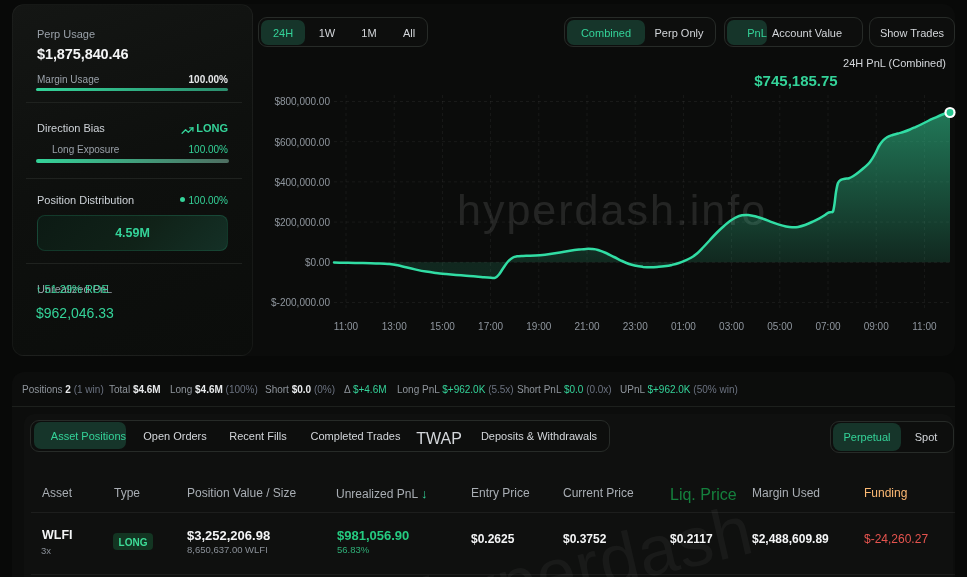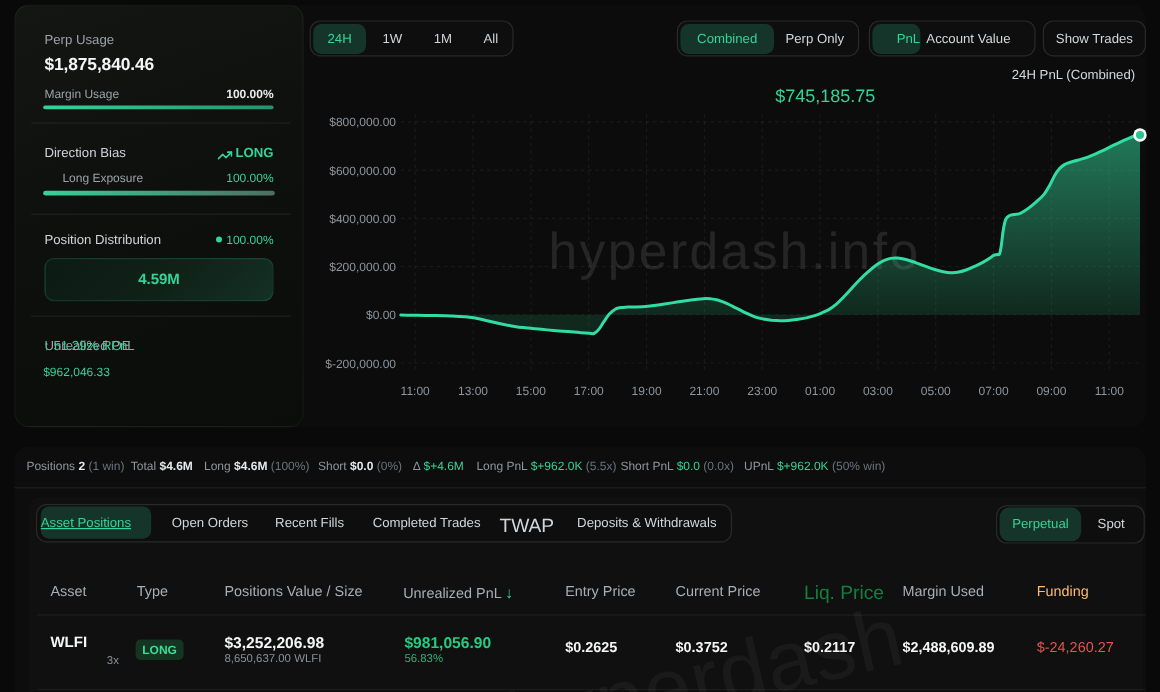--- a/index.html
+++ b/index.html
@@ -71,21 +71,21 @@
 <text x="876.2" y="329.5" text-anchor="middle">09:00</text>
 <text x="924.4" y="329.5" text-anchor="middle">11:00</text>
 </g>
 <path d="M334,262.5 C336.3,262.6 343.3,262.7 348,262.8 C352.7,262.9 357.3,262.9 362,263 C366.7,263.1 371.7,263.2 376,263.4 C380.3,263.6 384.7,263.7 388,264 C391.3,264.3 393.0,264.4 396,265 C399.0,265.6 402.7,266.5 406,267.3 C409.3,268.1 412.7,268.9 416,269.6 C419.3,270.3 422.7,271.0 426,271.6 C429.3,272.2 432.7,272.6 436,273 C439.3,273.4 442.7,273.7 446,274 C449.3,274.3 452.7,274.6 456,274.9 C459.3,275.2 462.7,275.5 466,275.8 C469.3,276.1 473.0,276.3 476,276.5 C479.0,276.7 481.5,277.0 484,277.2 C486.5,277.4 489.2,277.6 491,277.7 C492.8,277.8 493.7,278.4 495,277.9 C496.3,277.4 497.7,276.1 499,274.5 C500.3,272.9 501.5,270.7 503,268.5 C504.5,266.3 506.3,263.3 508,261.5 C509.7,259.7 511.5,258.4 513,257.5 C514.5,256.6 515.3,256.6 517,256.3 C518.7,256.0 520.8,256.0 523,255.9 C525.2,255.8 527.2,255.9 530,255.8 C532.8,255.7 536.7,255.5 540,255.2 C543.3,254.9 546.7,254.5 550,254 C553.3,253.5 556.7,252.9 560,252.4 C563.3,251.9 566.8,251.3 570,250.8 C573.2,250.3 576.3,249.9 579,249.6 C581.7,249.3 583.8,249.0 586,248.9 C588.2,248.8 590.0,248.8 592,249 C594.0,249.2 595.7,249.3 598,250 C600.3,250.7 603.3,251.8 606,253 C608.7,254.2 611.3,255.7 614,257 C616.7,258.3 619.5,259.8 622,261 C624.5,262.2 626.7,263.2 629,264 C631.3,264.8 633.7,265.3 636,265.8 C638.3,266.3 640.7,266.6 643,266.9 C645.3,267.1 647.7,267.3 650,267.3 C652.3,267.3 654.7,267.2 657,267 C659.3,266.8 661.5,266.7 664,266.3 C666.5,265.9 669.5,265.4 672,264.9 C674.5,264.3 676.8,263.7 679,263 C681.2,262.3 683.0,261.6 685,260.7 C687.0,259.8 689.0,259.0 691,257.8 C693.0,256.6 695.0,255.2 697,253.5 C699.0,251.8 700.8,249.8 703,247.5 C705.2,245.2 707.7,242.5 710,240 C712.3,237.5 714.7,234.8 717,232.5 C719.3,230.2 721.8,227.9 724,226 C726.2,224.1 728.0,222.4 730,221 C732.0,219.6 734.0,218.2 736,217.3 C738.0,216.4 740.0,215.7 742,215.3 C744.0,214.9 745.8,214.8 748,215 C750.2,215.2 752.5,215.7 755,216.3 C757.5,216.9 760.3,217.9 763,218.8 C765.7,219.7 768.3,220.8 771,221.8 C773.7,222.8 776.5,223.8 779,224.6 C781.5,225.4 783.8,226.0 786,226.4 C788.2,226.8 790.0,227.1 792,227.2 C794.0,227.3 795.8,227.3 798,226.9 C800.2,226.5 802.7,225.8 805,225 C807.3,224.2 809.7,223.1 812,222 C814.3,220.9 816.8,219.8 819,218.6 C821.2,217.4 823.5,216.0 825,215 C826.5,214.0 827.0,213.3 828,212.8 C829.0,212.3 830.2,212.3 831,212.1 C831.8,211.9 832.4,212.8 833,211.5 C833.6,210.2 834.0,207.2 834.5,204 C835.0,200.8 835.4,195.5 836,192 C836.6,188.5 837.2,185.0 838,183 C838.8,181.0 839.8,180.5 841,179.8 C842.2,179.1 843.7,179.1 845,178.8 C846.3,178.5 847.7,178.6 849,178.2 C850.3,177.8 851.5,177.1 853,176.2 C854.5,175.3 856.2,174.2 858,172.8 C859.8,171.4 862.0,169.6 864,167.8 C866.0,166.0 868.2,164.3 870,162 C871.8,159.7 873.5,156.7 875,154 C876.5,151.3 877.7,148.2 879,146 C880.3,143.8 881.7,142.0 883,140.5 C884.3,139.0 885.5,138.1 887,137.2 C888.5,136.3 890.2,135.8 892,135.2 C893.8,134.6 896.0,134.1 898,133.5 C900.0,132.9 902.0,132.5 904,131.8 C906.0,131.1 908.0,130.3 910,129.5 C912.0,128.7 914.0,127.7 916,126.8 C918.0,125.9 920.0,125.0 922,124 C924.0,123.0 926.0,122.0 928,121 C930.0,120.0 932.0,119.1 934,118.2 C936.0,117.3 938.2,116.3 940,115.5 C941.8,114.7 943.3,114.0 945,113.5 C946.7,113.0 949.2,112.7 950,112.5 L950,262.3 L334,262.3 Z" fill="url(#ag)"></path>
 <path d="M334,262.5 C336.3,262.6 343.3,262.7 348,262.8 C352.7,262.9 357.3,262.9 362,263 C366.7,263.1 371.7,263.2 376,263.4 C380.3,263.6 384.7,263.7 388,264 C391.3,264.3 393.0,264.4 396,265 C399.0,265.6 402.7,266.5 406,267.3 C409.3,268.1 412.7,268.9 416,269.6 C419.3,270.3 422.7,271.0 426,271.6 C429.3,272.2 432.7,272.6 436,273 C439.3,273.4 442.7,273.7 446,274 C449.3,274.3 452.7,274.6 456,274.9 C459.3,275.2 462.7,275.5 466,275.8 C469.3,276.1 473.0,276.3 476,276.5 C479.0,276.7 481.5,277.0 484,277.2 C486.5,277.4 489.2,277.6 491,277.7 C492.8,277.8 493.7,278.4 495,277.9 C496.3,277.4 497.7,276.1 499,274.5 C500.3,272.9 501.5,270.7 503,268.5 C504.5,266.3 506.3,263.3 508,261.5 C509.7,259.7 511.5,258.4 513,257.5 C514.5,256.6 515.3,256.6 517,256.3 C518.7,256.0 520.8,256.0 523,255.9 C525.2,255.8 527.2,255.9 530,255.8 C532.8,255.7 536.7,255.5 540,255.2 C543.3,254.9 546.7,254.5 550,254 C553.3,253.5 556.7,252.9 560,252.4 C563.3,251.9 566.8,251.3 570,250.8 C573.2,250.3 576.3,249.9 579,249.6 C581.7,249.3 583.8,249.0 586,248.9 C588.2,248.8 590.0,248.8 592,249 C594.0,249.2 595.7,249.3 598,250 C600.3,250.7 603.3,251.8 606,253 C608.7,254.2 611.3,255.7 614,257 C616.7,258.3 619.5,259.8 622,261 C624.5,262.2 626.7,263.2 629,264 C631.3,264.8 633.7,265.3 636,265.8 C638.3,266.3 640.7,266.6 643,266.9 C645.3,267.1 647.7,267.3 650,267.3 C652.3,267.3 654.7,267.2 657,267 C659.3,266.8 661.5,266.7 664,266.3 C666.5,265.9 669.5,265.4 672,264.9 C674.5,264.3 676.8,263.7 679,263 C681.2,262.3 683.0,261.6 685,260.7 C687.0,259.8 689.0,259.0 691,257.8 C693.0,256.6 695.0,255.2 697,253.5 C699.0,251.8 700.8,249.8 703,247.5 C705.2,245.2 707.7,242.5 710,240 C712.3,237.5 714.7,234.8 717,232.5 C719.3,230.2 721.8,227.9 724,226 C726.2,224.1 728.0,222.4 730,221 C732.0,219.6 734.0,218.2 736,217.3 C738.0,216.4 740.0,215.7 742,215.3 C744.0,214.9 745.8,214.8 748,215 C750.2,215.2 752.5,215.7 755,216.3 C757.5,216.9 760.3,217.9 763,218.8 C765.7,219.7 768.3,220.8 771,221.8 C773.7,222.8 776.5,223.8 779,224.6 C781.5,225.4 783.8,226.0 786,226.4 C788.2,226.8 790.0,227.1 792,227.2 C794.0,227.3 795.8,227.3 798,226.9 C800.2,226.5 802.7,225.8 805,225 C807.3,224.2 809.7,223.1 812,222 C814.3,220.9 816.8,219.8 819,218.6 C821.2,217.4 823.5,216.0 825,215 C826.5,214.0 827.0,213.3 828,212.8 C829.0,212.3 830.2,212.3 831,212.1 C831.8,211.9 832.4,212.8 833,211.5 C833.6,210.2 834.0,207.2 834.5,204 C835.0,200.8 835.4,195.5 836,192 C836.6,188.5 837.2,185.0 838,183 C838.8,181.0 839.8,180.5 841,179.8 C842.2,179.1 843.7,179.1 845,178.8 C846.3,178.5 847.7,178.6 849,178.2 C850.3,177.8 851.5,177.1 853,176.2 C854.5,175.3 856.2,174.2 858,172.8 C859.8,171.4 862.0,169.6 864,167.8 C866.0,166.0 868.2,164.3 870,162 C871.8,159.7 873.5,156.7 875,154 C876.5,151.3 877.7,148.2 879,146 C880.3,143.8 881.7,142.0 883,140.5 C884.3,139.0 885.5,138.1 887,137.2 C888.5,136.3 890.2,135.8 892,135.2 C893.8,134.6 896.0,134.1 898,133.5 C900.0,132.9 902.0,132.5 904,131.8 C906.0,131.1 908.0,130.3 910,129.5 C912.0,128.7 914.0,127.7 916,126.8 C918.0,125.9 920.0,125.0 922,124 C924.0,123.0 926.0,122.0 928,121 C930.0,120.0 932.0,119.1 934,118.2 C936.0,117.3 938.2,116.3 940,115.5 C941.8,114.7 943.3,114.0 945,113.5 C946.7,113.0 949.2,112.7 950,112.5" fill="none" stroke="#31dda4" stroke-width="2.5" stroke-linejoin="round" stroke-linecap="round"></path>
 <circle cx="950" cy="112.5" r="5.6" fill="#ffffff"></circle>
     <circle cx="950" cy="112.5" r="3.4" fill="#27c690"></circle>
 </svg>
 
 <div class="abs" style="left:646px;top:57px;width:300px;text-align:right;font-size:11px;color:#d4d7db;">24H PnL (Combined)</div>
-<div class="abs grn" style="left:646px;top:71.5px;width:300px;text-align:left;font-size:15px;font-weight:400;">$745,185.75</div>
+<div class="abs grn" style="left:646px;top:71.5px;width:300px;text-align:center;font-size:15px;font-weight:700;">$745,185.75</div>
 
 <div class="abs lbl" style="left:37px;top:28px;">Perp Usage</div>
 <div class="abs" style="left:37px;top:46px;font-size:14.5px;font-weight:bold;color:#f4f5f6;letter-spacing:-0.1px;">$1,875,840.46</div>
 <div class="abs sm" style="left:37px;top:74px;">Margin Usage</div>
 <div class="abs" style="left:36px;top:73.5px;width:192px;text-align:right;font-size:10px;font-weight:bold;color:#e7e9eb;">100.00%</div>
 <div class="abs" style="left:36px;top:88px;width:192px;height:3px;border-radius:2px;background:linear-gradient(90deg,#34d399,#2c8e6e);"></div>
 <div class="abs" style="left:26px;top:102px;width:216px;height:1px;background:#1f221f;"></div>
 
 <div class="abs lbl" style="left:37px;top:122px;color:#ced3d8;">Direction Bias</div>
 <div class="abs" style="left:181px;top:123px;"><svg width="13" height="13" viewBox="0 0 24 24">
@@ -101,21 +101,21 @@
 <div class="abs lbl" style="left:37px;top:194px;color:#ced3d8;">Position Distribution</div>
 <div class="abs" style="left:180px;top:197px;width:5px;height:5px;border-radius:50%;background:#34d399;"></div>
 <div class="abs grn" style="left:36px;top:195px;width:192px;text-align:right;font-size:10px;">100.00%</div>
 <div class="abs" style="left:37px;top:215px;width:191px;height:36px;border-radius:8px;border:1px solid rgba(52,211,153,0.16);
   background:linear-gradient(135deg,#0c1a14 0%,#102218 55%,#143026 100%);"></div>
 <div class="abs grn" style="left:37px;top:226px;width:191px;text-align:center;font-size:12.5px;font-weight:600;">4.59M</div>
 <div class="abs" style="left:26px;top:263px;width:216px;height:1px;background:#1f221f;"></div>
 
 <div class="abs lbl" style="left:37px;top:283px;">Unrealized PnL</div>
 <div class="abs grn" style="left:36px;top:282.5px;width:194px;font-size:11px;font-weight:400;">↑ 51.29% ROE</div>
-<div class="abs grn" style="left:36px;top:304.5px;font-size:10px;font-weight:500;text-align:right;">$962,046.33</div>
+<div class="abs grn" style="left:36px;top:304.5px;font-size:14px;font-weight:500;text-align:right;">$962,046.33</div>
 
 <div class="abs" style="left:258px;top:17px;width:170px;height:30px;border:1px solid #272b28;border-radius:9px;background:#0d0e0d;"></div>
 <div class="abs" style="left:261px;top:19.5px;width:44px;height:25px;border-radius:7px;background:#16352a;"></div>
 <div class="abs grn" style="left:261px;top:26.5px;width:44px;text-align:center;font-size:11px;">24H</div>
 <div class="abs tabtxt" style="left:306px;top:26.5px;width:42px;text-align:center;">1W</div>
 <div class="abs tabtxt" style="left:348px;top:26.5px;width:42px;text-align:center;">1M</div>
 <div class="abs tabtxt" style="left:390px;top:26.5px;width:38px;text-align:center;">All</div>
 
 <div class="abs" style="left:564px;top:17px;width:152px;height:30px;border:1px solid #272b28;border-radius:9px;background:#0d0e0d;"></div>
 <div class="abs" style="left:567px;top:19.5px;width:78px;height:25px;border-radius:7px;background:#16352a;"></div>
@@ -143,45 +143,45 @@
   <span class="abs" style="left:170px;">Long <b style="color:#e7e9eb;">$4.6M</b> <span class="dim">(100%)</span></span>
   <span class="abs" style="left:265px;">Short <b style="color:#e7e9eb;">$0.0</b> <span class="dim">(0%)</span></span>
   <span class="abs" style="left:344px;">Δ <span class="grn">$+4.6M</span></span>
   <span class="abs" style="left:397px;">Long PnL <span class="grn">$+962.0K</span> <span class="dim">(5.5x)</span></span>
   <span class="abs" style="left:517px;">Short PnL <span class="grn">$0.0</span> <span class="dim">(0.0x)</span></span>
   <span class="abs" style="left:620px;">UPnL <span class="grn">$+962.0K</span> <span class="dim">(50% win)</span></span>
 </div>
 
 <div class="abs" style="left:30px;top:420px;width:580px;height:32px;border:1px solid #272b28;border-radius:9px;background:#0d0e0d;"></div>
 <div class="abs" style="left:34px;top:422px;width:92px;height:27px;border-radius:7px;background:#16352a;"></div>
-<div class="abs grn" style="left:34px;top:430px;width:92px;text-align:left;font-size:11px;text-decoration:underline;">Asset Positions</div>
+<div class="abs grn" style="left:34px;top:430px;width:92px;text-align:right;font-size:11px;">Asset Positions</div>
 <div class="abs tabtxt" style="left:140px;top:430px;width:70px;text-align:center;font-size:11px;">Open Orders</div>
 <div class="abs tabtxt" style="left:223px;top:430px;width:70px;text-align:center;font-size:11px;">Recent Fills</div>
 <div class="abs tabtxt" style="left:308px;top:430px;width:95px;text-align:center;font-size:11px;">Completed Trades</div>
 <div class="abs tabtxt" style="left:414px;top:430px;width:50px;text-align:center;font-size:16px;">TWAP</div>
 <div class="abs tabtxt" style="left:478px;top:430px;width:122px;text-align:center;font-size:11px;">Deposits &amp; Withdrawals</div>
 
 <div class="abs" style="left:830px;top:421px;width:124px;height:32px;border:1px solid #272b28;border-radius:9px;background:#0d0e0d;"></div>
 <div class="abs" style="left:833px;top:423px;width:68px;height:28px;border-radius:8px;background:#16352a;"></div>
 <div class="abs grn" style="left:833px;top:431px;width:68px;text-align:center;font-size:11px;">Perpetual</div>
 <div class="abs tabtxt" style="left:903px;top:431px;width:46px;text-align:center;font-size:11px;">Spot</div>
 
 <div class="abs" style="left:42px;top:486px;font-size:12px;color:#a9aeb4;">Asset</div>
 <div class="abs" style="left:114px;top:486px;font-size:12px;color:#a9aeb4;">Type</div>
-<div class="abs" style="left:187px;top:486px;font-size:12px;color:#a9aeb4;">Positions Value / Size</div>
+<div class="abs" style="left:187px;top:486px;font-size:12px;color:#a9aeb4;">Position Value / Size</div>
 <div class="abs" style="left:336px;top:486px;font-size:12px;color:#a9aeb4;">Unrealized PnL <span class="grn" style="font-size:13px;">↓</span></div>
 <div class="abs" style="left:471px;top:486px;font-size:12px;color:#a9aeb4;">Entry Price</div>
 <div class="abs" style="left:563px;top:486px;font-size:12px;color:#a9aeb4;">Current Price</div>
 <div class="abs" style="left:670px;top:486px;font-size:16px;color:#15803d;">Liq. Price</div>
 <div class="abs" style="left:752px;top:486px;font-size:12px;color:#a9aeb4;">Margin Used</div>
 <div class="abs" style="left:864px;top:486px;font-size:12px;color:#fdba74;">Funding</div>
 <div class="abs" style="left:31px;top:512px;width:924px;height:1px;background:rgba(255,255,255,0.06);"></div>
 
 <div class="abs" style="left:42px;top:528px;font-size:12.5px;font-weight:bold;color:#f4f5f6;">WLFI</div>
-<div class="abs" style="left:41px;top:544.5px;font-size:9.5px;color:#8a9098;margin-left:48px;">3x</div>
+<div class="abs" style="left:41px;top:544.5px;font-size:9.5px;color:#8a9098;">3x</div>
 <div class="abs" style="left:113px;top:533px;width:40px;height:17px;border-radius:4px;background:#133522;"></div>
 <div class="abs grn" style="left:113px;top:536.5px;width:40px;text-align:center;font-size:10px;font-weight:bold;color:#3ddc97;">LONG</div>
 <div class="abs" style="left:187px;top:528px;font-size:13px;font-weight:bold;color:#f4f5f6;">$3,252,206.98</div>
 <div class="abs" style="left:187px;top:544px;font-size:9.5px;color:#8a9098;">8,650,637.00 WLFI</div>
 <div class="abs" style="left:337px;top:528px;font-size:13px;font-weight:bold;color:#25cb81;">$981,056.90</div>
 <div class="abs" style="left:337px;top:544px;font-size:9.5px;color:#2fae77;">56.83%</div>
 <div class="abs" style="left:471px;top:531.5px;font-size:12px;font-weight:bold;color:#f4f5f6;">$0.2625</div>
 <div class="abs" style="left:563px;top:531.5px;font-size:12px;font-weight:bold;color:#f4f5f6;">$0.3752</div>
 <div class="abs" style="left:670px;top:531.5px;font-size:12px;font-weight:bold;color:#f4f5f6;">$0.2117</div>
 <div class="abs" style="left:752px;top:531.5px;font-size:12px;font-weight:bold;color:#f4f5f6;">$2,488,609.89</div>

